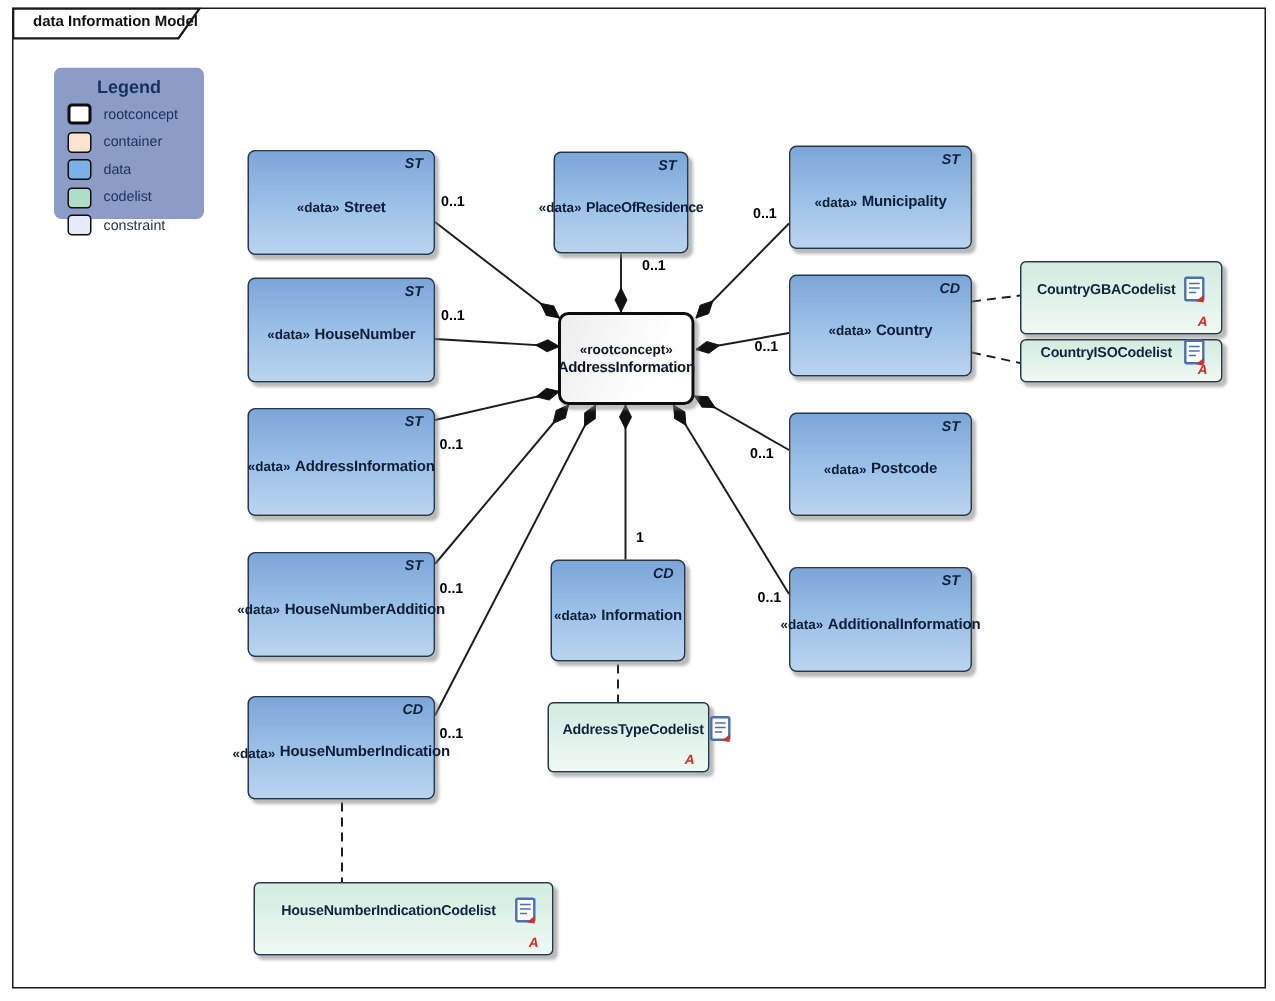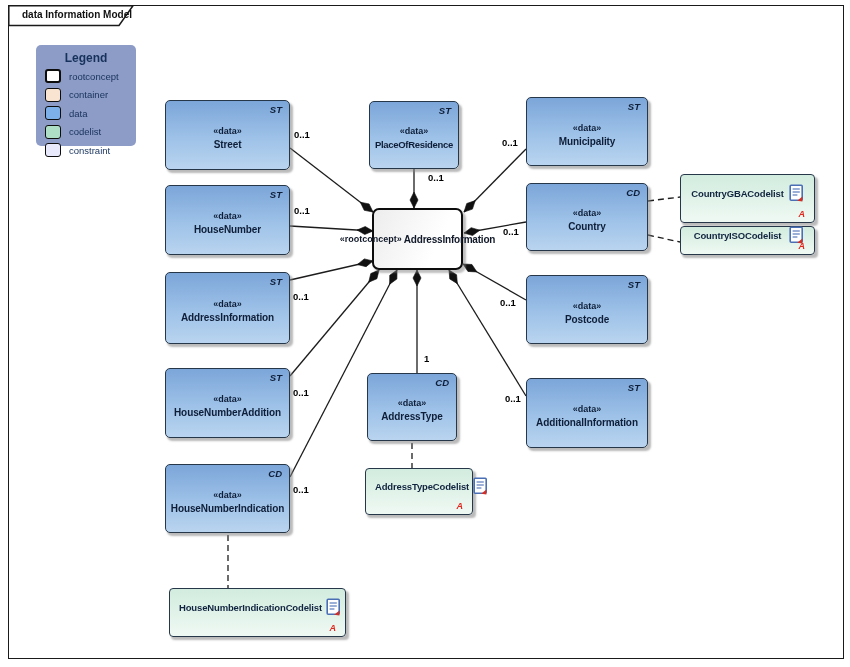--- a/index.html
+++ b/index.html
@@ -7,31 +7,31 @@
          font-family:"Liberation Sans","DejaVu Sans",sans-serif;overflow:hidden;}
   .frame{position:absolute;left:8px;top:5px;width:836px;height:654px;
          border:1.6px solid #1a1a1a;box-sizing:border-box;}
   .tab-wrap{position:absolute;left:8px;top:5px;width:132px;height:22px;}
   .tab-label{position:absolute;left:14px;top:4px;font-size:10px;font-weight:700;color:#111;white-space:nowrap;}
   .connectors{position:absolute;left:0;top:0;width:850px;height:667px;pointer-events:none;}
 
   .node{position:absolute;box-sizing:border-box;border:1.4px solid #26374a;border-radius:5px;
         background:linear-gradient(180deg,#7ca6d9 0%,#9ec2e8 55%,#b9d4ef 100%);
         box-shadow:2.5px 3px 2px rgba(130,130,130,.55);
-        display:flex;flex-direction:column;align-items:center;justify-content:center;gap:3px;
+        display:flex;flex-direction:row;align-items:center;justify-content:center;gap:3px;
         padding-top:6px;color:#0e1e38;}
   .node .tag{position:absolute;top:3px;right:7px;font-style:italic;font-size:9.5px;font-weight:700;padding:0;}
   .node .stype{font-size:9px;font-weight:700;}
   .node .name{font-size:10px;font-weight:700;letter-spacing:-.1px;}
   .node.narrow .name{font-size:9.5px;letter-spacing:-.3px;}
 
   .root{position:absolute;box-sizing:border-box;border:2.6px solid #0d0d0d;border-radius:7px;
         background:linear-gradient(115deg,#ededed 0%,#ffffff 70%);
         box-shadow:2.5px 3px 2px rgba(130,130,130,.5);
-        display:flex;flex-direction:row;align-items:center;justify-content:center;gap:2px;color:#101828;}
+        display:flex;flex-direction:column;align-items:center;justify-content:center;gap:2px;color:#101828;}
   .root .stype{font-size:9px;font-weight:700;}
   .root .name{font-size:10px;font-weight:700;letter-spacing:-.2px;}
 
   .codelist{position:absolute;box-sizing:border-box;border:1.4px solid #26374a;border-radius:4px;
         background:linear-gradient(180deg,#d2ecdf 0%,#eff9f3 100%);
         box-shadow:2.5px 3px 2px rgba(130,130,130,.55);
         display:flex;align-items:center;padding:0 9px 10px 9px;color:#10243f;}
   .cl-name{flex:1;text-align:center;font-size:9.5px;font-weight:700;letter-spacing:-.15px;}
   .doc-icon{flex:0 0 auto;margin-left:4px;}
   .cl-badge{position:absolute;right:9px;bottom:3px;color:#e0281e;font-size:9px;font-weight:700;font-style:italic;}
@@ -163,21 +163,21 @@
     <span class="name">Postcode</span>
   </div>
   <div class="node" style="left:526px;top:378px;width:122px;height:70px;">
     <span class="tag">ST</span>
     <span class="stype">«data»</span>
     <span class="name">AdditionalInformation</span>
   </div>
   <div class="node" style="left:367px;top:373px;width:90px;height:68px;">
     <span class="tag">CD</span>
     <span class="stype">«data»</span>
-    <span class="name">AddressType</span>
+    <span class="name">Information</span>
   </div>
 
   <div class="root" style="left:372px;top:208px;width:91px;height:62px;">
     <span class="stype">«rootconcept»</span>
     <span class="name">AddressInformation</span>
   </div>
 
   <div class="codelist" style="left:680px;top:174px;width:135px;height:49px;">
     <span class="cl-name">CountryGBACodelist</span>
     <svg class="doc-icon" width="16" height="19" viewBox="0 0 16 19">
@@ -204,21 +204,21 @@
     <span class="cl-name">AddressTypeCodelist</span>
     <svg class="doc-icon" width="16" height="19" viewBox="0 0 16 19">
       <rect x="1.2" y="1.2" width="12" height="15" rx="1" fill="#ffffff" stroke="#4a6fb5" stroke-width="1.6"></rect>
       <line x1="3.6" y1="5" x2="10.8" y2="5" stroke="#4a6fb5" stroke-width="1.1"></line>
       <line x1="3.6" y1="8" x2="10.8" y2="8" stroke="#4a6fb5" stroke-width="1.1"></line>
       <line x1="3.6" y1="11" x2="8.4" y2="11" stroke="#4a6fb5" stroke-width="1.1"></line>
       <path d="M8.2,16.8 L13.4,12.6 L13.4,17.6 Z" fill="#d03027"></path>
     </svg>
     <span class="cl-badge">A</span>
   </div>
-  <div class="codelist" style="left:169px;top:588px;width:177px;height:49px;">
+  <div class="codelist" style="left:169px;top:588px;width:200px;height:49px;">
     <span class="cl-name">HouseNumberIndicationCodelist</span>
     <svg class="doc-icon" width="16" height="19" viewBox="0 0 16 19">
       <rect x="1.2" y="1.2" width="12" height="15" rx="1" fill="#ffffff" stroke="#4a6fb5" stroke-width="1.6"></rect>
       <line x1="3.6" y1="5" x2="10.8" y2="5" stroke="#4a6fb5" stroke-width="1.1"></line>
       <line x1="3.6" y1="8" x2="10.8" y2="8" stroke="#4a6fb5" stroke-width="1.1"></line>
       <line x1="3.6" y1="11" x2="8.4" y2="11" stroke="#4a6fb5" stroke-width="1.1"></line>
       <path d="M8.2,16.8 L13.4,12.6 L13.4,17.6 Z" fill="#d03027"></path>
     </svg>
     <span class="cl-badge">A</span>
   </div>

